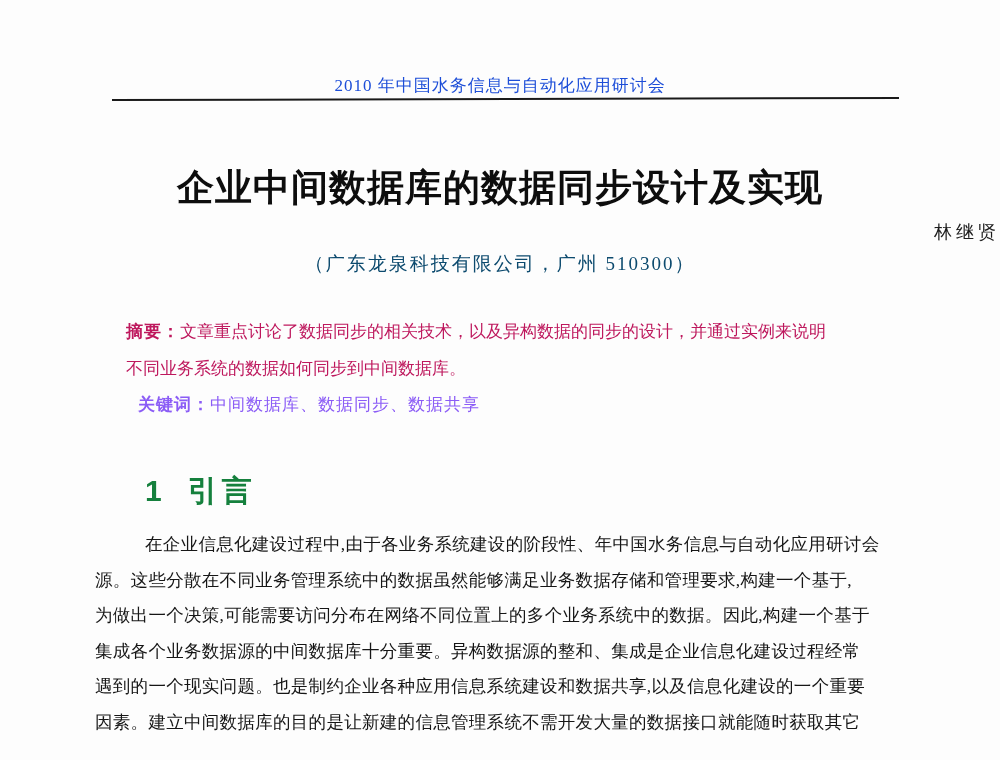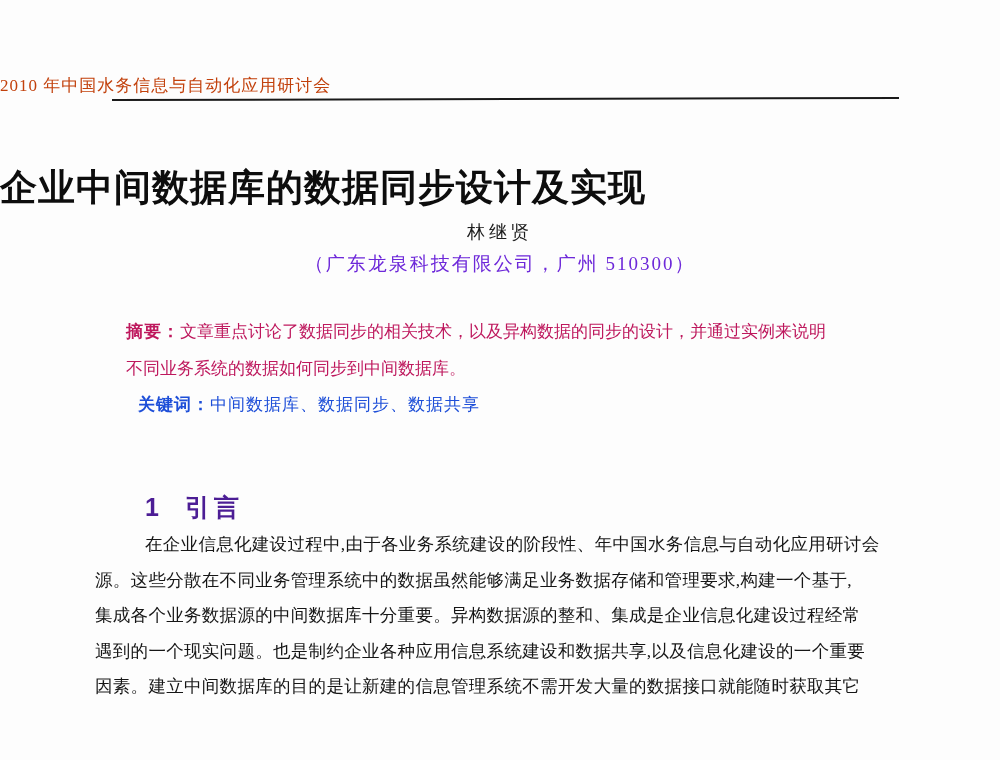--- a/index.html
+++ b/index.html
@@ -14,66 +14,67 @@
     background: #fdfdfd;
     color: #141414;
     overflow: hidden;
     font-family: "Liberation Serif", serif;
   }
   .running-header {
     position: absolute;
     top: 74px;
     left: 0;
     width: 100%;
-    text-align: left;
+    text-align: center;
     font-size: 17px;
     letter-spacing: 1px;
-    color: #c2410c;
+    color: #1d4ed8;
     font-family: "Liberation Serif", serif;
   }
   .header-rule {
     position: absolute;
     top: 98px;
     left: 112px;
     width: 787px;
     height: 2px;
     background: #1a1a1a;
     transform: rotate(-0.15deg);
   }
   .paper-title {
     position: absolute;
     top: 138px;
     left: 0;
     width: 100%;
+    text-align: center;
     font-size: 37px;
     font-weight: 700;
     letter-spacing: 1px;
     color: #0d0d0d;
     font-family: "Liberation Serif", serif;
   }
   .author-line {
     position: absolute;
     top: 220px;
     left: 0;
     width: 100%;
-    text-align: center;
+    text-align: right;
     font-size: 18px;
     letter-spacing: 4px;
     color: #1b1b1b;
     font-family: "Liberation Serif", serif;
   }
   .affiliation-line {
     position: absolute;
     top: 251px;
     left: 0;
     width: 100%;
     text-align: center;
     font-size: 19px;
     letter-spacing: 2px;
-    color: #6d28d9;
+    color: #0c4a6e;
     font-family: "Liberation Serif", serif;
   }
   .abstract-block {
     position: absolute;
     top: 313px;
     left: 126px;
     width: 772px;
     font-size: 17px;
     line-height: 37px;
     color: #be185d;
@@ -84,31 +85,31 @@
     font-family: "Liberation Sans", sans-serif;
     letter-spacing: 1px;
   }
   .keywords-block {
     position: absolute;
     top: 392px;
     left: 138px;
     width: 772px;
     font-size: 17px;
     line-height: 26px;
-    color: #1d4ed8;
+    color: #8b5cf6;
     font-family: "Liberation Serif", serif;
     letter-spacing: 1px;
   }
   .section-heading {
     position: absolute;
-    top: 491px;
+    top: 471px;
     left: 145px;
-    font-size: 25px;
+    font-size: 30px;
     font-weight: 700;
-    color: #4c1d95;
+    color: #15803d;
     font-family: "Liberation Sans", sans-serif;
   }
   .section-heading .sec-num {
     display: inline-block;
     margin-right: 26px;
   }
   .section-heading .sec-title {
     display: inline-block;
     letter-spacing: 4px;
   }
@@ -157,18 +158,19 @@
     <span class="inline-label">关键词：</span><span>中间数据库、数据同步、数据共享</span>
   </div>
 
   <div class="section-heading">
     <span class="sec-num">1</span><span class="sec-title">引言</span>
   </div>
 
   <div class="intro-paragraph">
     <div class="body-line first">在企业信息化建设过程中,由于各业务系统建设的阶段性、年中国水务信息与自动化应用研讨会</div>
     <div class="body-line">源。这些分散在不同业务管理系统中的数据虽然能够满足业务数据存储和管理要求,构建一个基于,</div>
+    <div class="body-line">为做出一个决策,可能需要访问分布在网络不同位置上的多个业务系统中的数据。因此,构建一个基于</div>
     <div class="body-line">集成各个业务数据源的中间数据库十分重要。异构数据源的整和、集成是企业信息化建设过程经常</div>
     <div class="body-line">遇到的一个现实问题。也是制约企业各种应用信息系统建设和数据共享,以及信息化建设的一个重要</div>
     <div class="body-line">因素。建立中间数据库的目的是让新建的信息管理系统不需开发大量的数据接口就能随时获取其它</div>
   </div>
 
 </div>
 
 </body></html>

